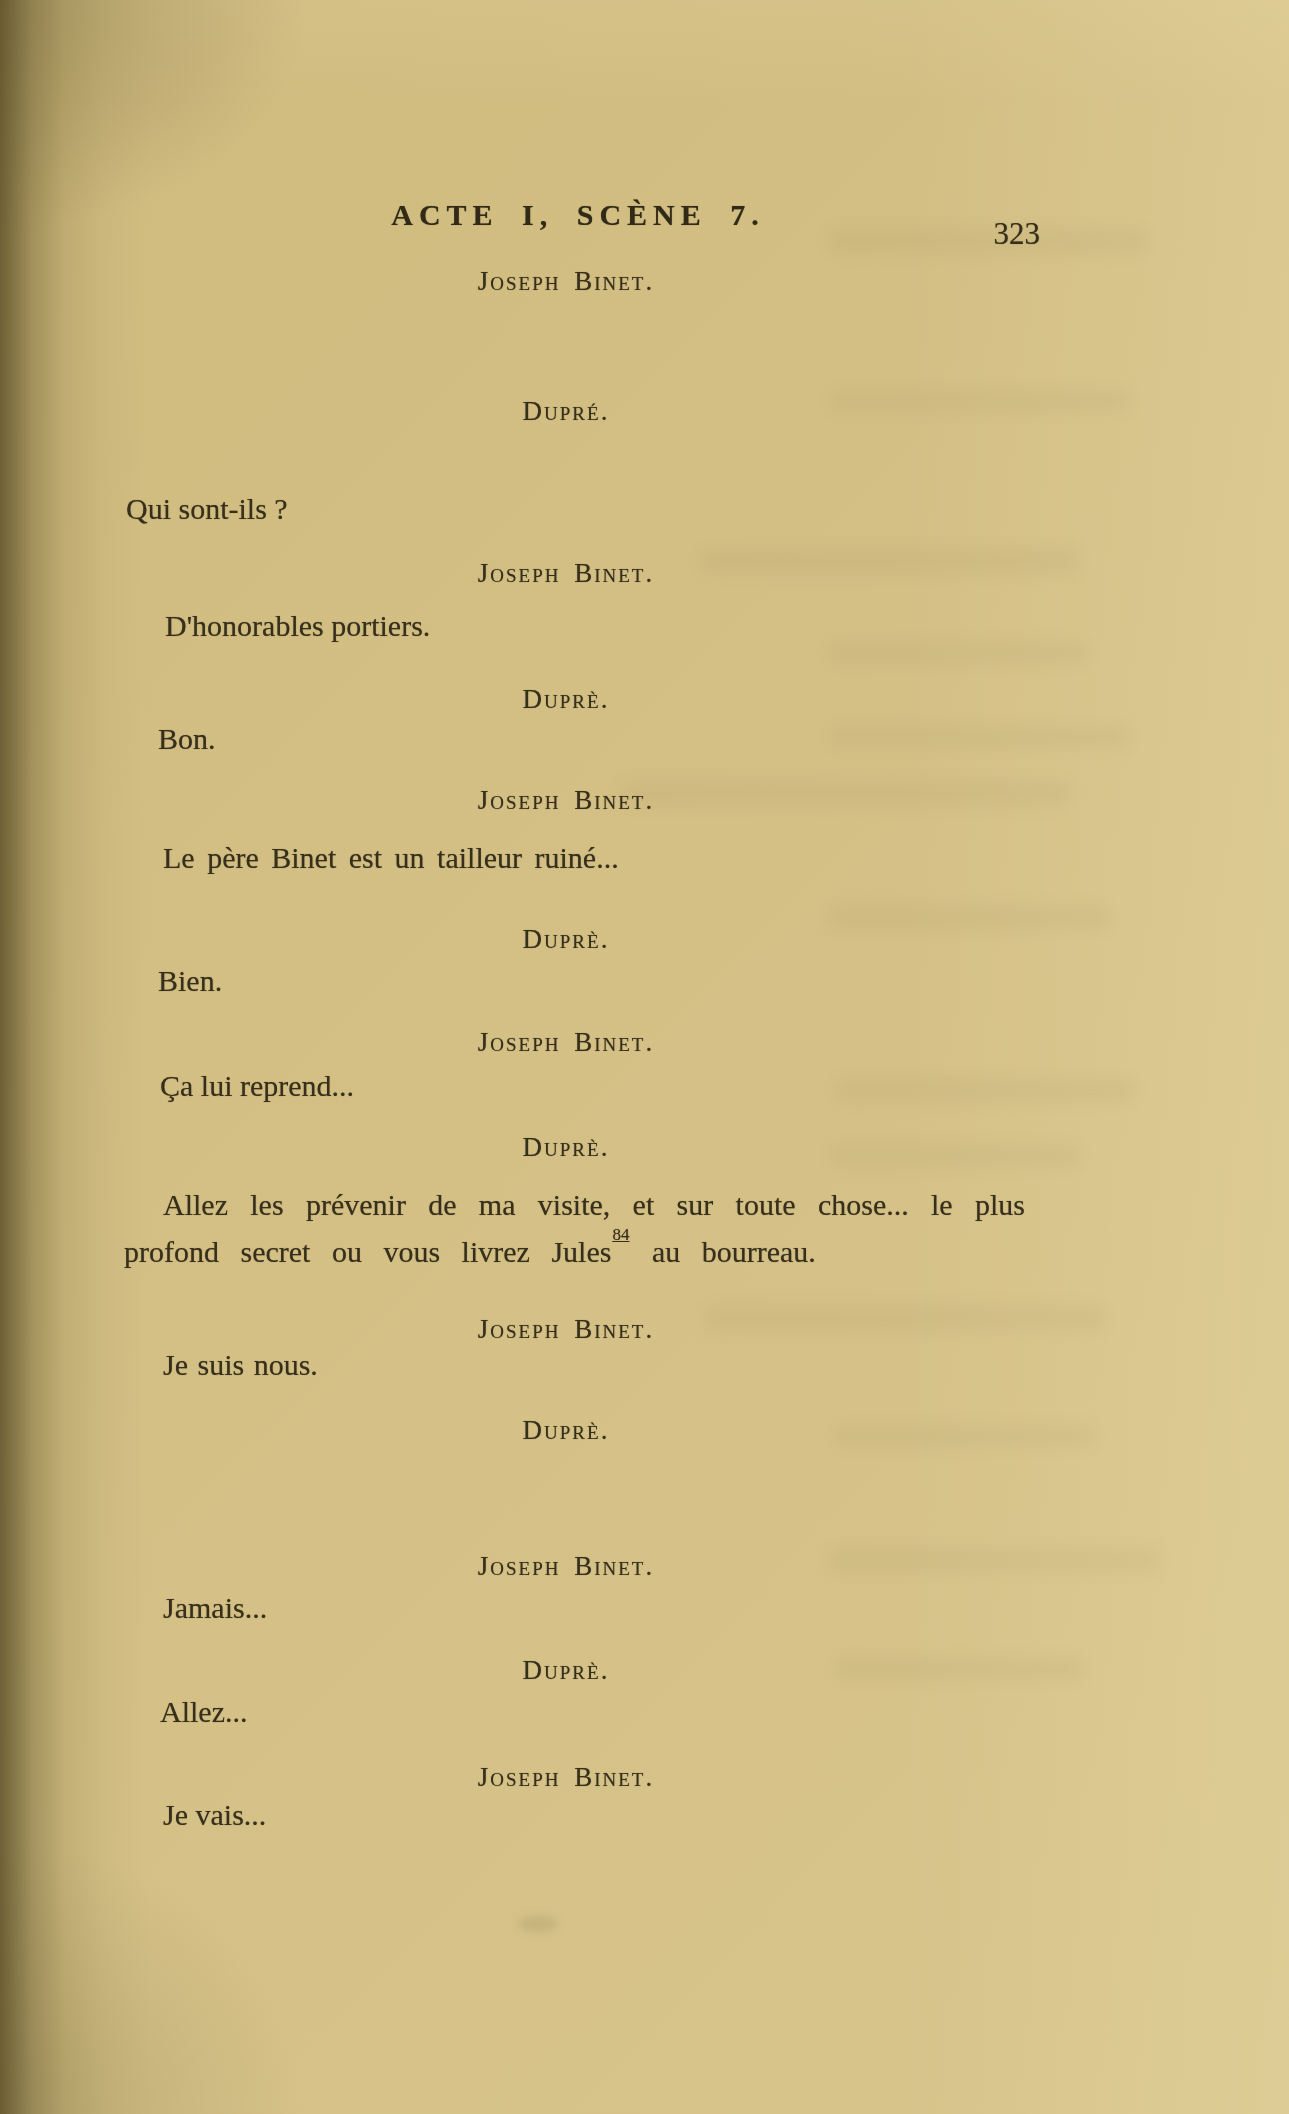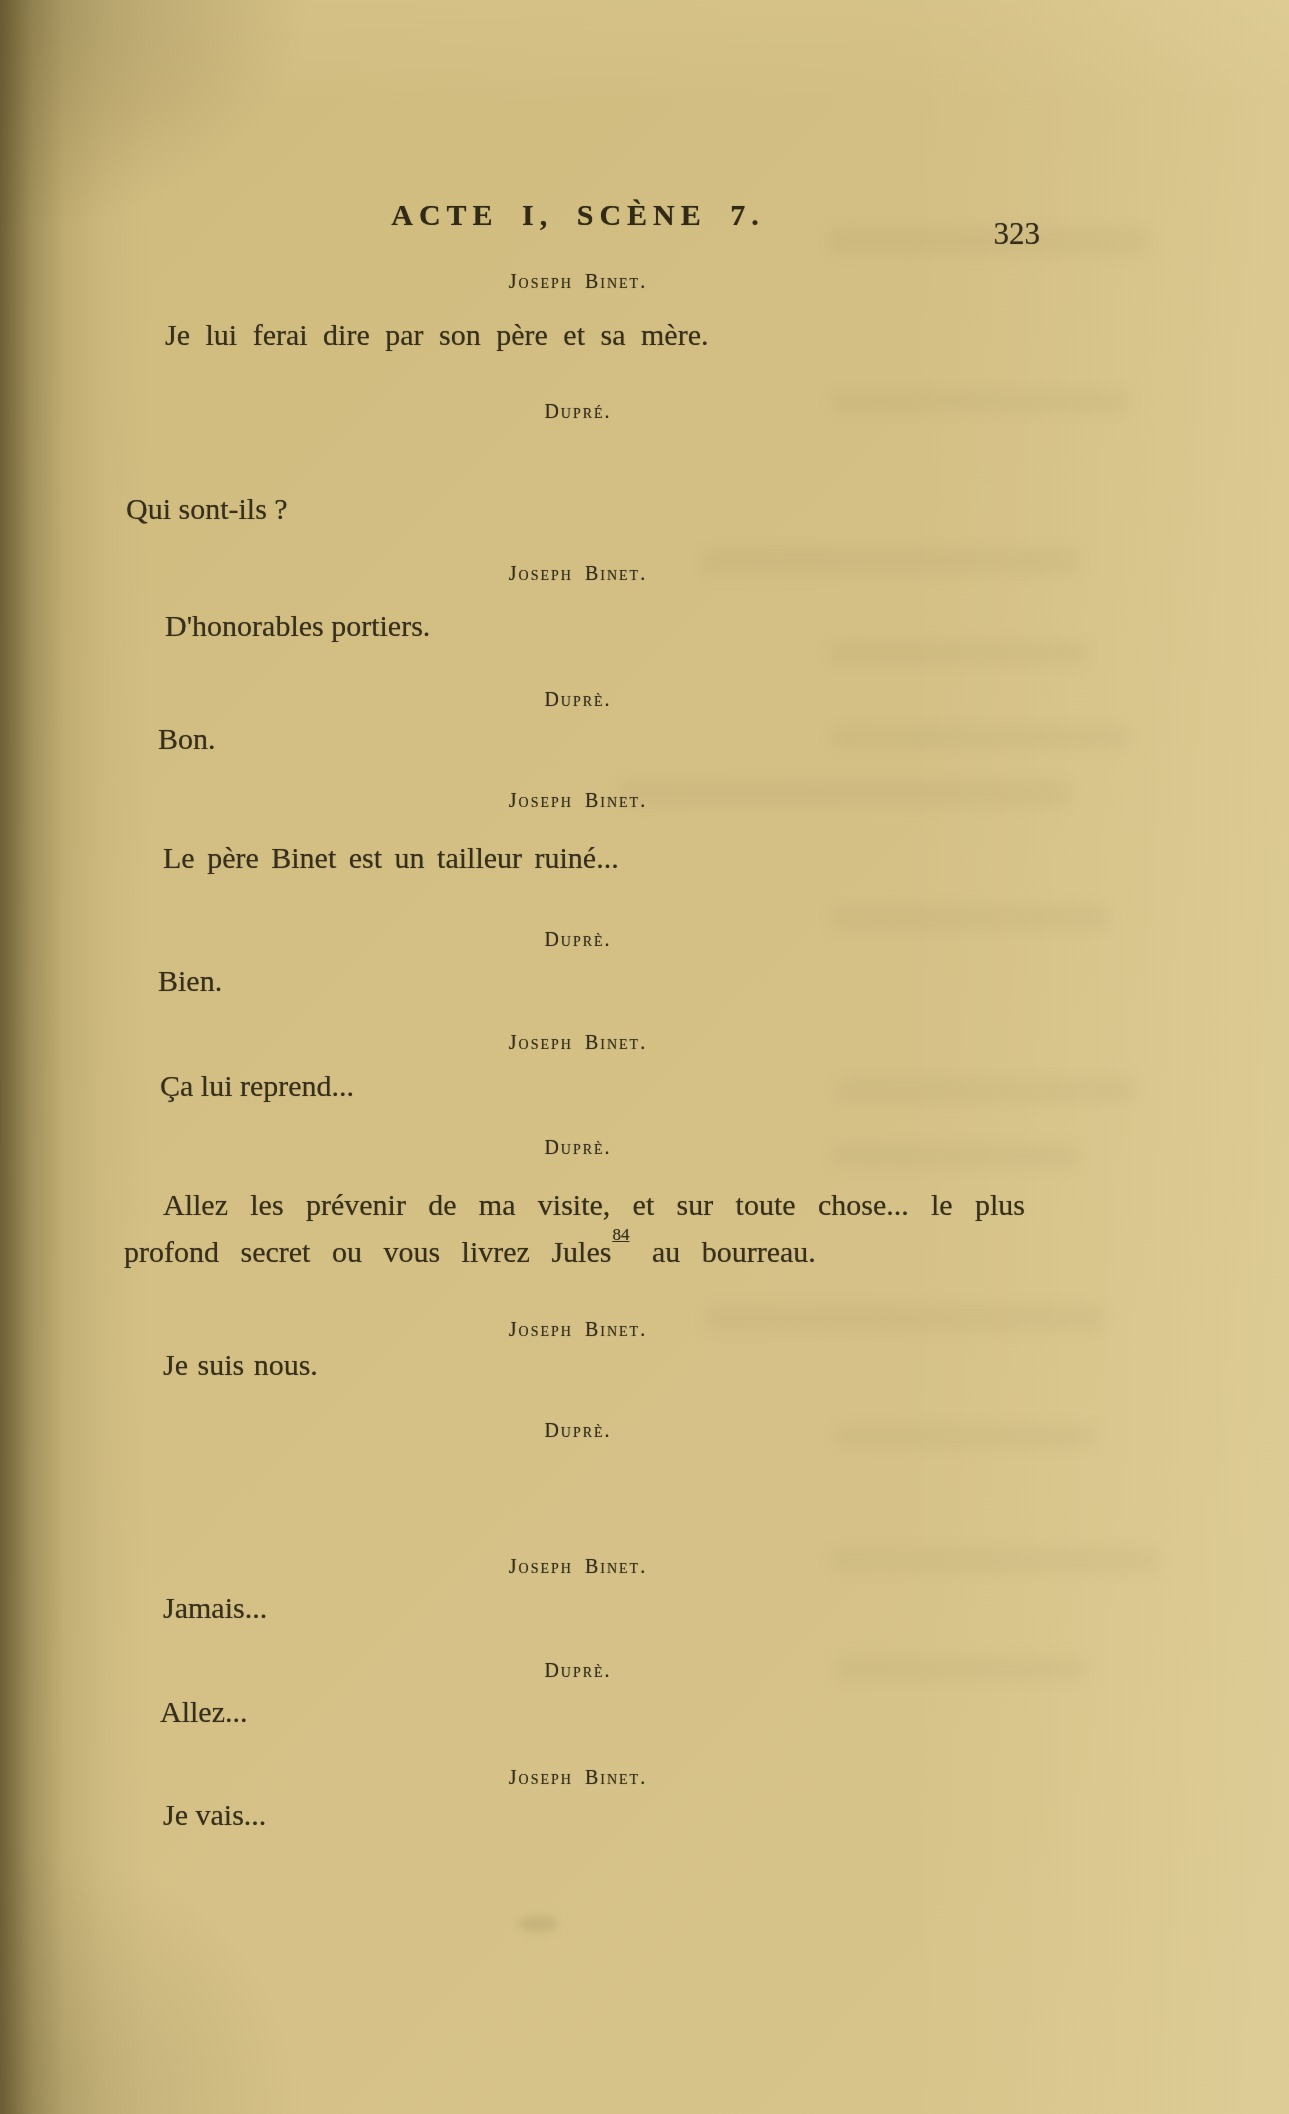--- a/index.html
+++ b/index.html
@@ -15,22 +15,22 @@
       linear-gradient(135deg, #d0bb7e 0%, #d4c085 45%, #d8c58c 100%);
     font-family:"Liberation Serif","DejaVu Serif",serif;
     color:#362f1b;
   }
   .textline{
     position:absolute;white-space:nowrap;
     font-size:30px;line-height:34px;
     text-shadow:0 0 1px rgba(54,47,27,0.55);
   }
   .sp{
-    left:126px;width:904px;text-align:center;
-    font-size:20px;line-height:30px;
+    left:114px;width:904px;text-align:center;
+    font-size:27px;line-height:30px;
     font-variant:small-caps;letter-spacing:2px;word-spacing:5px;
   }
   .head-title{
     left:126px;width:904px;text-align:center;
     font-size:30px;line-height:30px;font-weight:600;
     letter-spacing:6px;word-spacing:10px;color:#302a16;
   }
   .page-num{
     left:960px;width:80px;text-align:right;
     font-size:31px;line-height:34px;margin-top:24px;
@@ -66,21 +66,20 @@
   <div class="ghost" style="left:705px;top:1305px;width:400px;height:26px"></div>
   <div class="ghost" style="left:835px;top:1425px;width:260px;height:22px"></div>
   <div class="ghost" style="left:830px;top:1548px;width:330px;height:24px"></div>
   <div class="ghost" style="left:835px;top:1658px;width:250px;height:22px"></div>
   <div class="smudge" style="left:518px;top:1916px;width:40px;height:16px"></div>
 
   <div class="textline head-title" style="top:200px">ACTE I, SCÈNE 7.</div>
   <div class="textline page-num" style="top:193px">323</div>
 
   <div class="textline sp" style="top:266px">Joseph Binet.</div>
-  <div class="textline" style="top:318px;left:165px;word-spacing:8px">Je lui ferai dire par son père et sa mère.</div>
 
   <div class="textline sp" style="top:396px">Dupré.</div>
   <div class="textline" style="top:492px;left:126px">Qui sont-ils ?</div>
 
   <div class="textline sp" style="top:558px">Joseph Binet.</div>
   <div class="textline" style="top:609px;left:165px">D'honorables portiers.</div>
 
   <div class="textline sp" style="top:684px">Duprè.</div>
   <div class="textline" style="top:722px;left:158px">Bon.</div>
 

